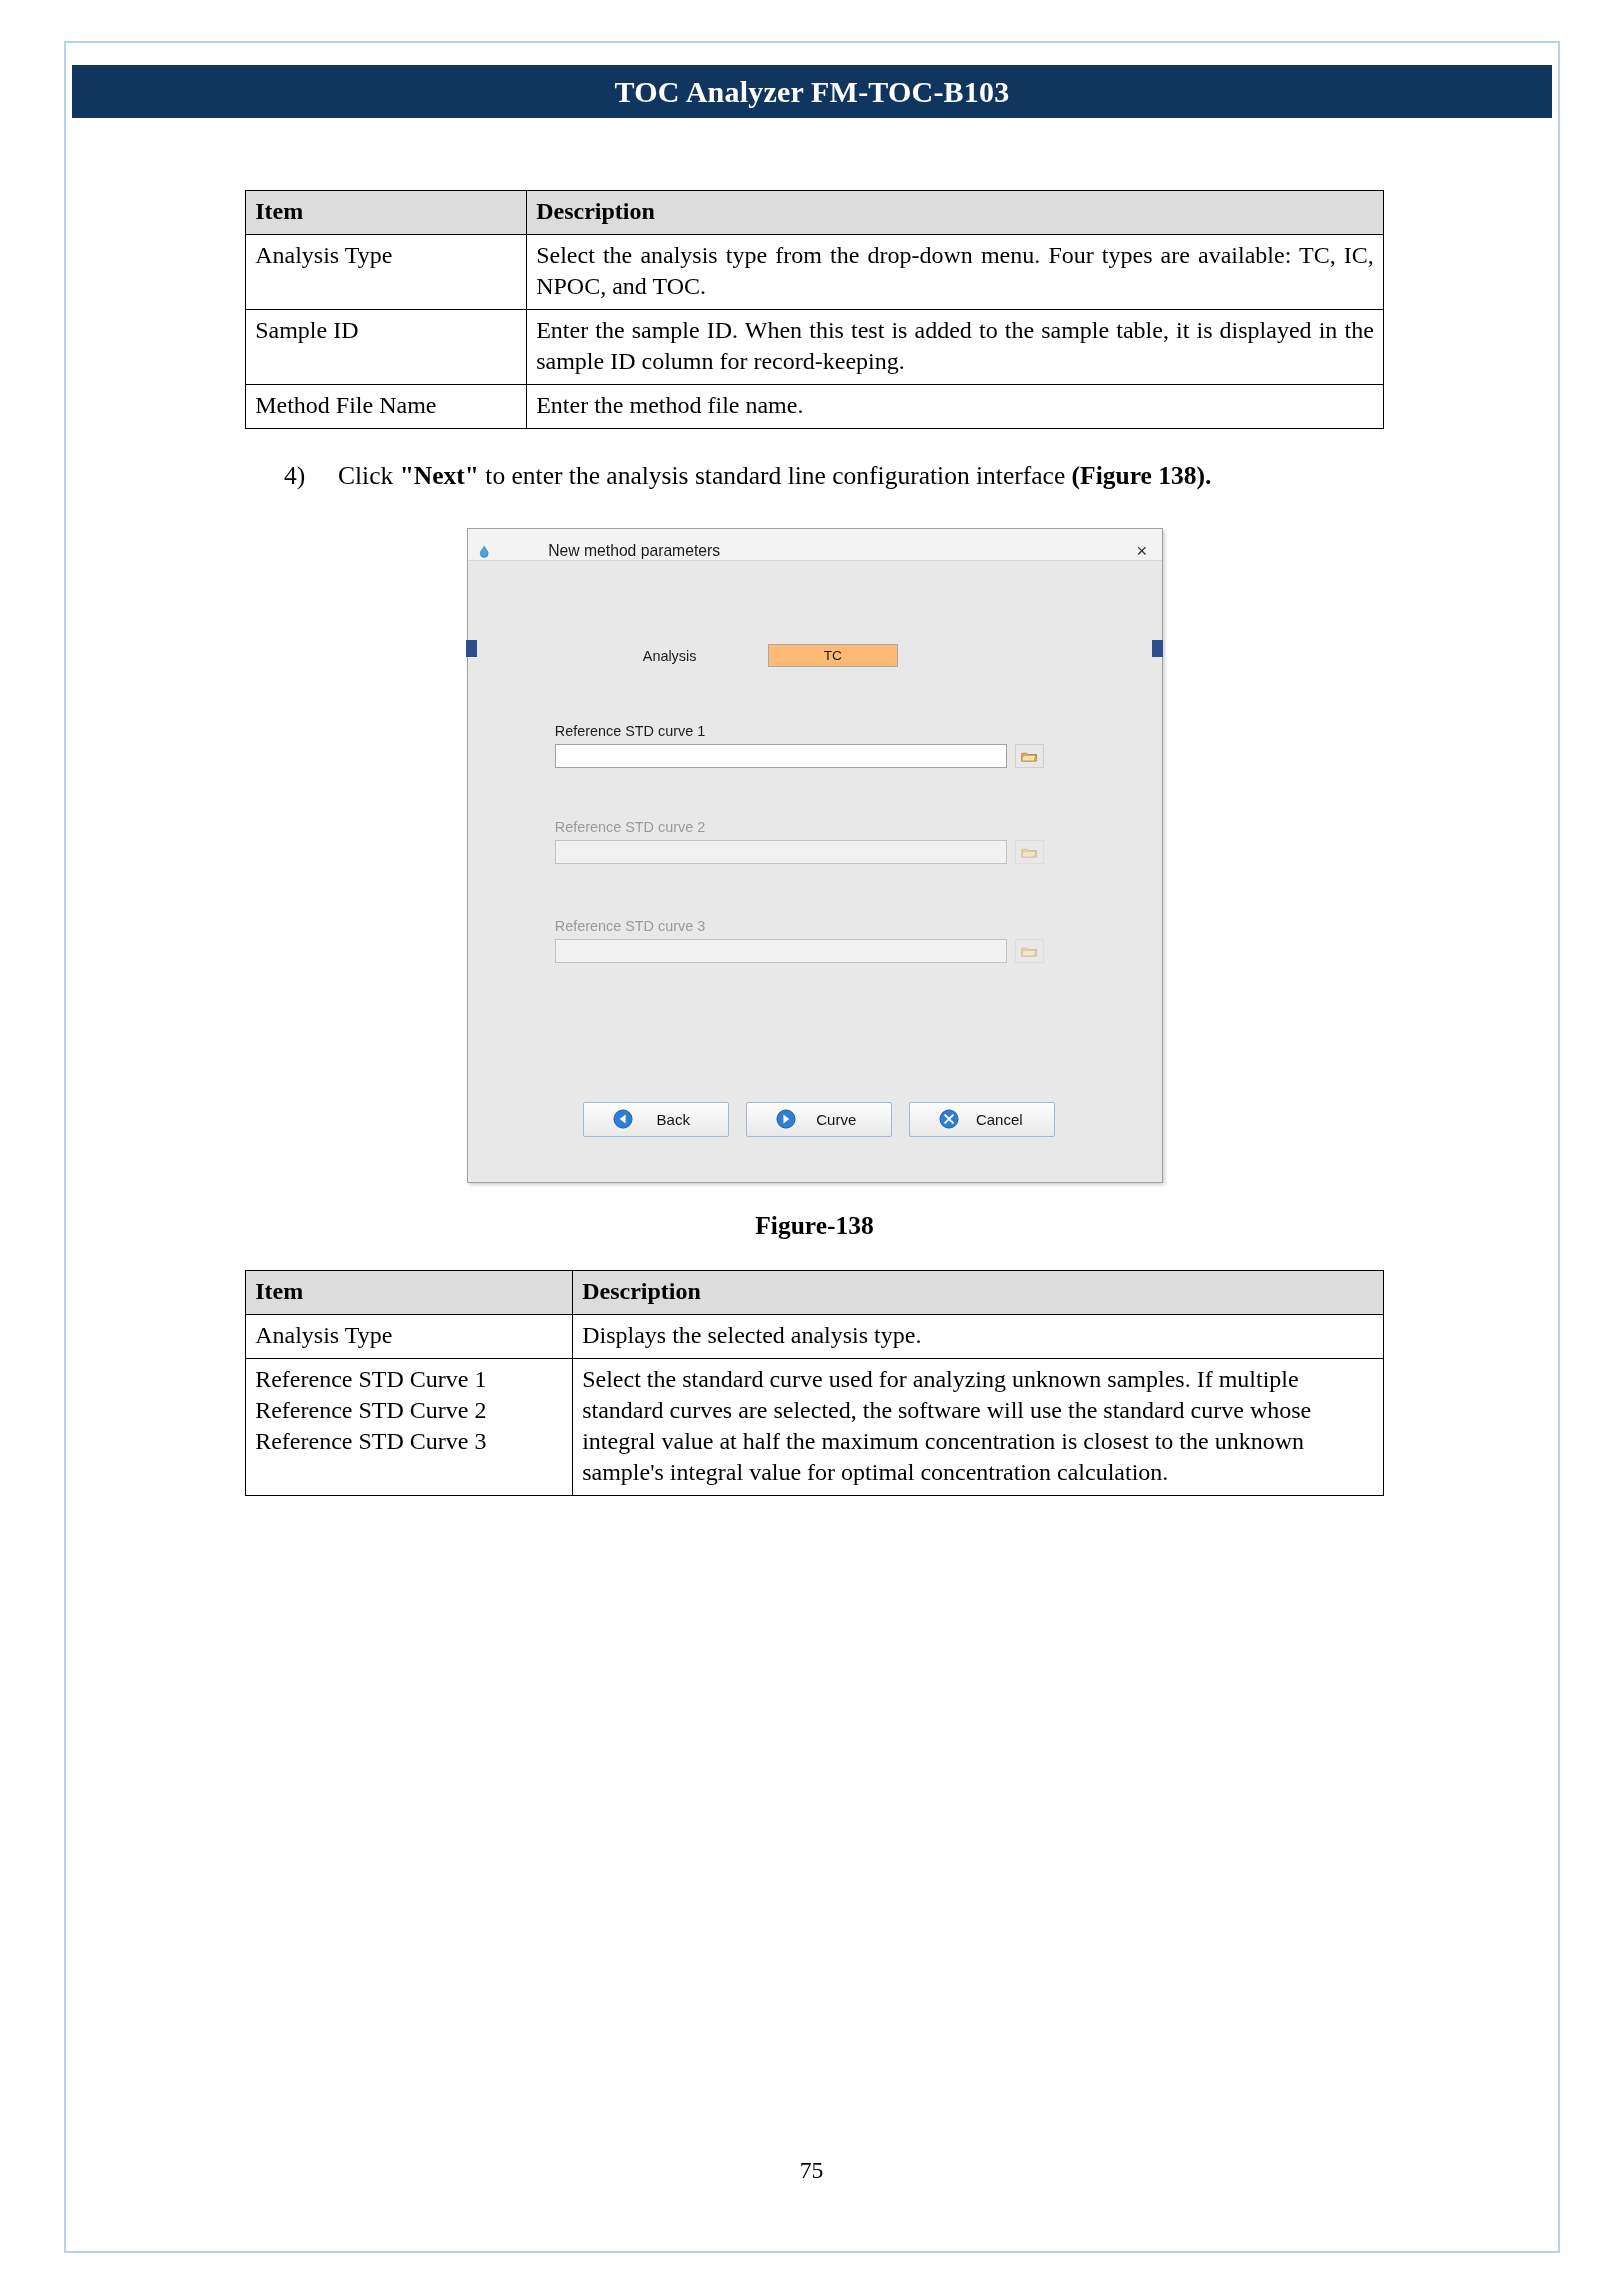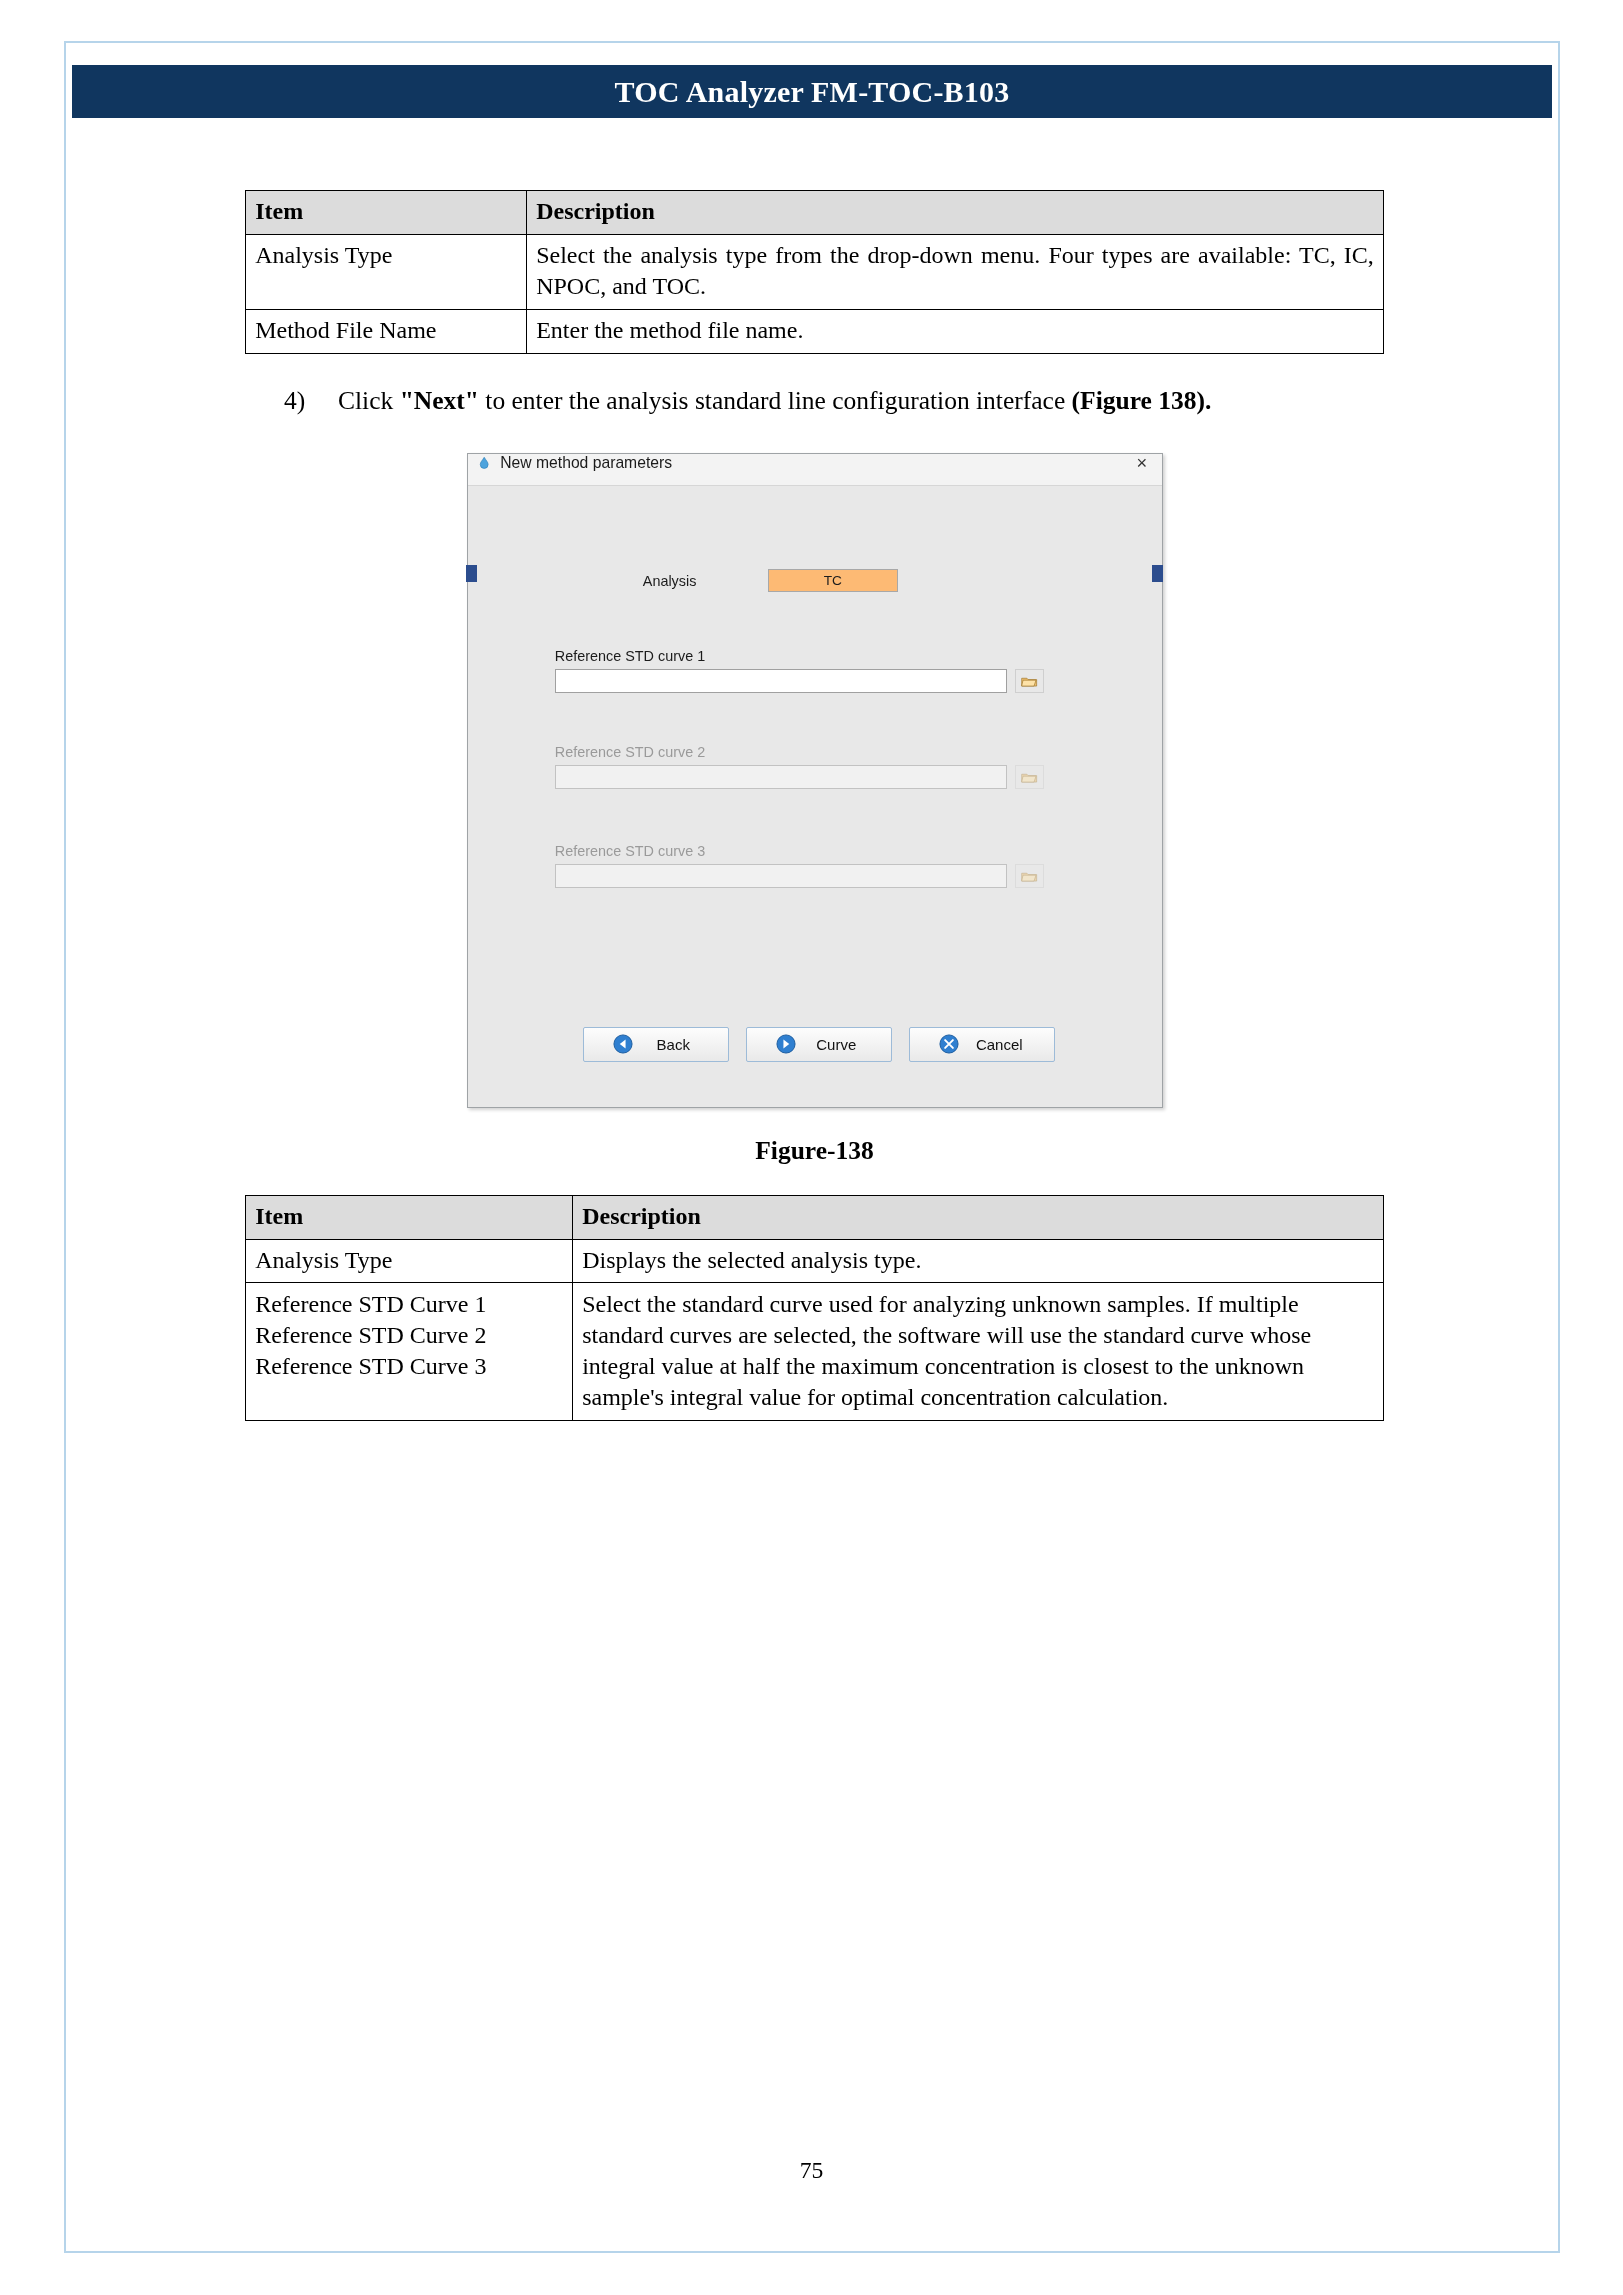--- a/index.html
+++ b/index.html
@@ -108,22 +108,23 @@
     background: #e8e8e8;
     border: 1.3px solid #9fa3a6;
     box-shadow: 2px 2px 3.3px rgba(0,0,0,0.18);
     font-family: "Liberation Sans", sans-serif;
   }
   .dialog-titlebar {
     height: 31px;
     background: #f3f3f3;
     border-bottom: 0.7px solid #d6d6d6;
     display: flex;
-    align-items: flex-start;
+    align-items: flex-end;
     padding: 0 7.9px;
+    gap: 48px;
   }
   .dialog-icon {
     width: 17px;
     height: 17px;
     margin-right: 7.9px;
     display: inline-flex;
     align-items: center;
     justify-content: center;
   }
   .dialog-title {
@@ -287,20 +288,24 @@
       <thead>
         <tr>
           <th>Item</th>
           <th>Description</th>
         </tr>
       </thead>
       <tbody>
         <tr>
           <td>Analysis Type</td>
           <td class="justify">Select the analysis type from the drop-down menu. Four types are available: TC, IC, NPOC, and TOC.</td>
+        </tr>
+        <tr>
+          <td>Sample ID</td>
+          <td class="justify">Enter the sample ID. When this test is added to the sample table, it is displayed in the sample ID column for record-keeping.</td>
         </tr>
         <tr>
           <td>Method File Name</td>
           <td>Enter the method file name.</td>
         </tr>
       </tbody>
     </table>
 
     <div class="step">
       <div class="step-num">4)</div>

